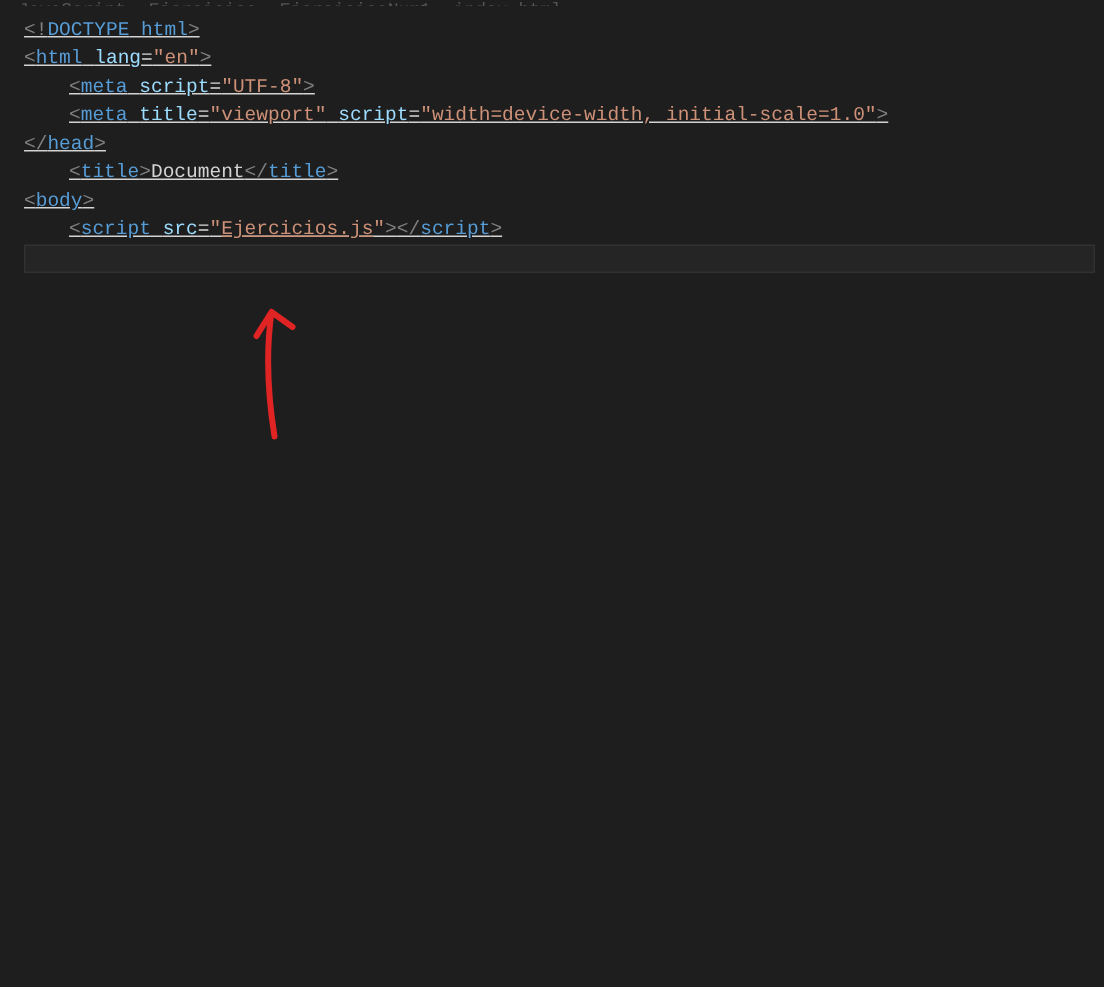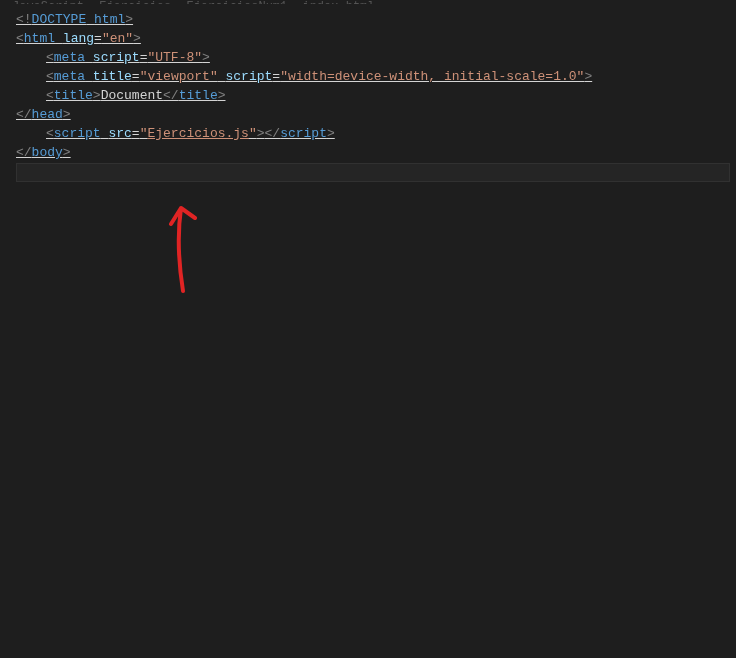--- a/index.html
+++ b/index.html
@@ -71,29 +71,29 @@
 
   <div class="line"><span class="p-gray">&lt;!</span><span class="p-tag">DOCTYPE</span><span> </span><span class="p-tag">html</span><span class="p-gray">&gt;</span></div>
 
   <div class="line"><span class="p-gray">&lt;</span><span class="p-tag">html</span><span> </span><span class="p-attr">lang</span><span class="p-eq">=</span><span class="p-str">"en"</span><span class="p-gray">&gt;</span></div>
 
 
   <div class="line ind2"><span class="p-gray">&lt;</span><span class="p-tag">meta</span><span> </span><span class="p-attr">script</span><span class="p-eq">=</span><span class="p-str">"UTF-8"</span><span class="p-gray">&gt;</span></div>
 
   <div class="line ind2"><span class="p-gray">&lt;</span><span class="p-tag">meta</span><span> </span><span class="p-attr">title</span><span class="p-eq">=</span><span class="p-str">"viewport"</span><span> </span><span class="p-attr">script</span><span class="p-eq">=</span><span class="p-str">"width=device-width, initial-scale=1.0"</span><span class="p-gray">&gt;</span></div>
 
+  <div class="line"><span class="p-gray">&lt;/</span><span class="p-tag">head</span><span class="p-gray">&gt;</span></div>
+
   <div class="line ind2"><span class="p-gray">&lt;</span><span class="p-tag">title</span><span class="p-gray">&gt;</span><span class="p-text">Document</span><span class="p-gray">&lt;/</span><span class="p-tag">title</span><span class="p-gray">&gt;</span></div>
 
-  <div class="line"><span class="p-gray">&lt;/</span><span class="p-tag">head</span><span class="p-gray">&gt;</span></div>
-
+  <div class="line"><span class="p-gray">&lt;</span><span class="p-tag">body</span><span class="p-gray">&gt;</span></div>
 
 
   <div class="line ind2"><span class="p-gray">&lt;</span><span class="p-tag">script</span><span> </span><span class="p-attr">src</span><span class="p-eq">=</span><span class="p-str">"</span><span class="p-str underline">Ejercicios.js</span><span class="p-str">"</span><span class="p-gray">&gt;</span><span class="p-gray">&lt;/</span><span class="p-tag">script</span><span class="p-gray">&gt;</span></div>
 
-  <div class="line"><span class="p-gray">&lt;/</span><span class="p-tag">body</span><span class="p-gray">&gt;</span></div>
 
 
   <div class="cursor-line"></div>
 </div>
 
 <svg class="annotation" width="40" height="100" viewBox="0 0 40 100">
   <path d="M 18 95 C 14 70 12 40 16 12 M 16 12 L 6 28 M 16 12 L 30 22" stroke="#e02424" stroke-width="4" fill="none" stroke-linecap="round" stroke-linejoin="round"></path>
 </svg>
 
 </body></html>

